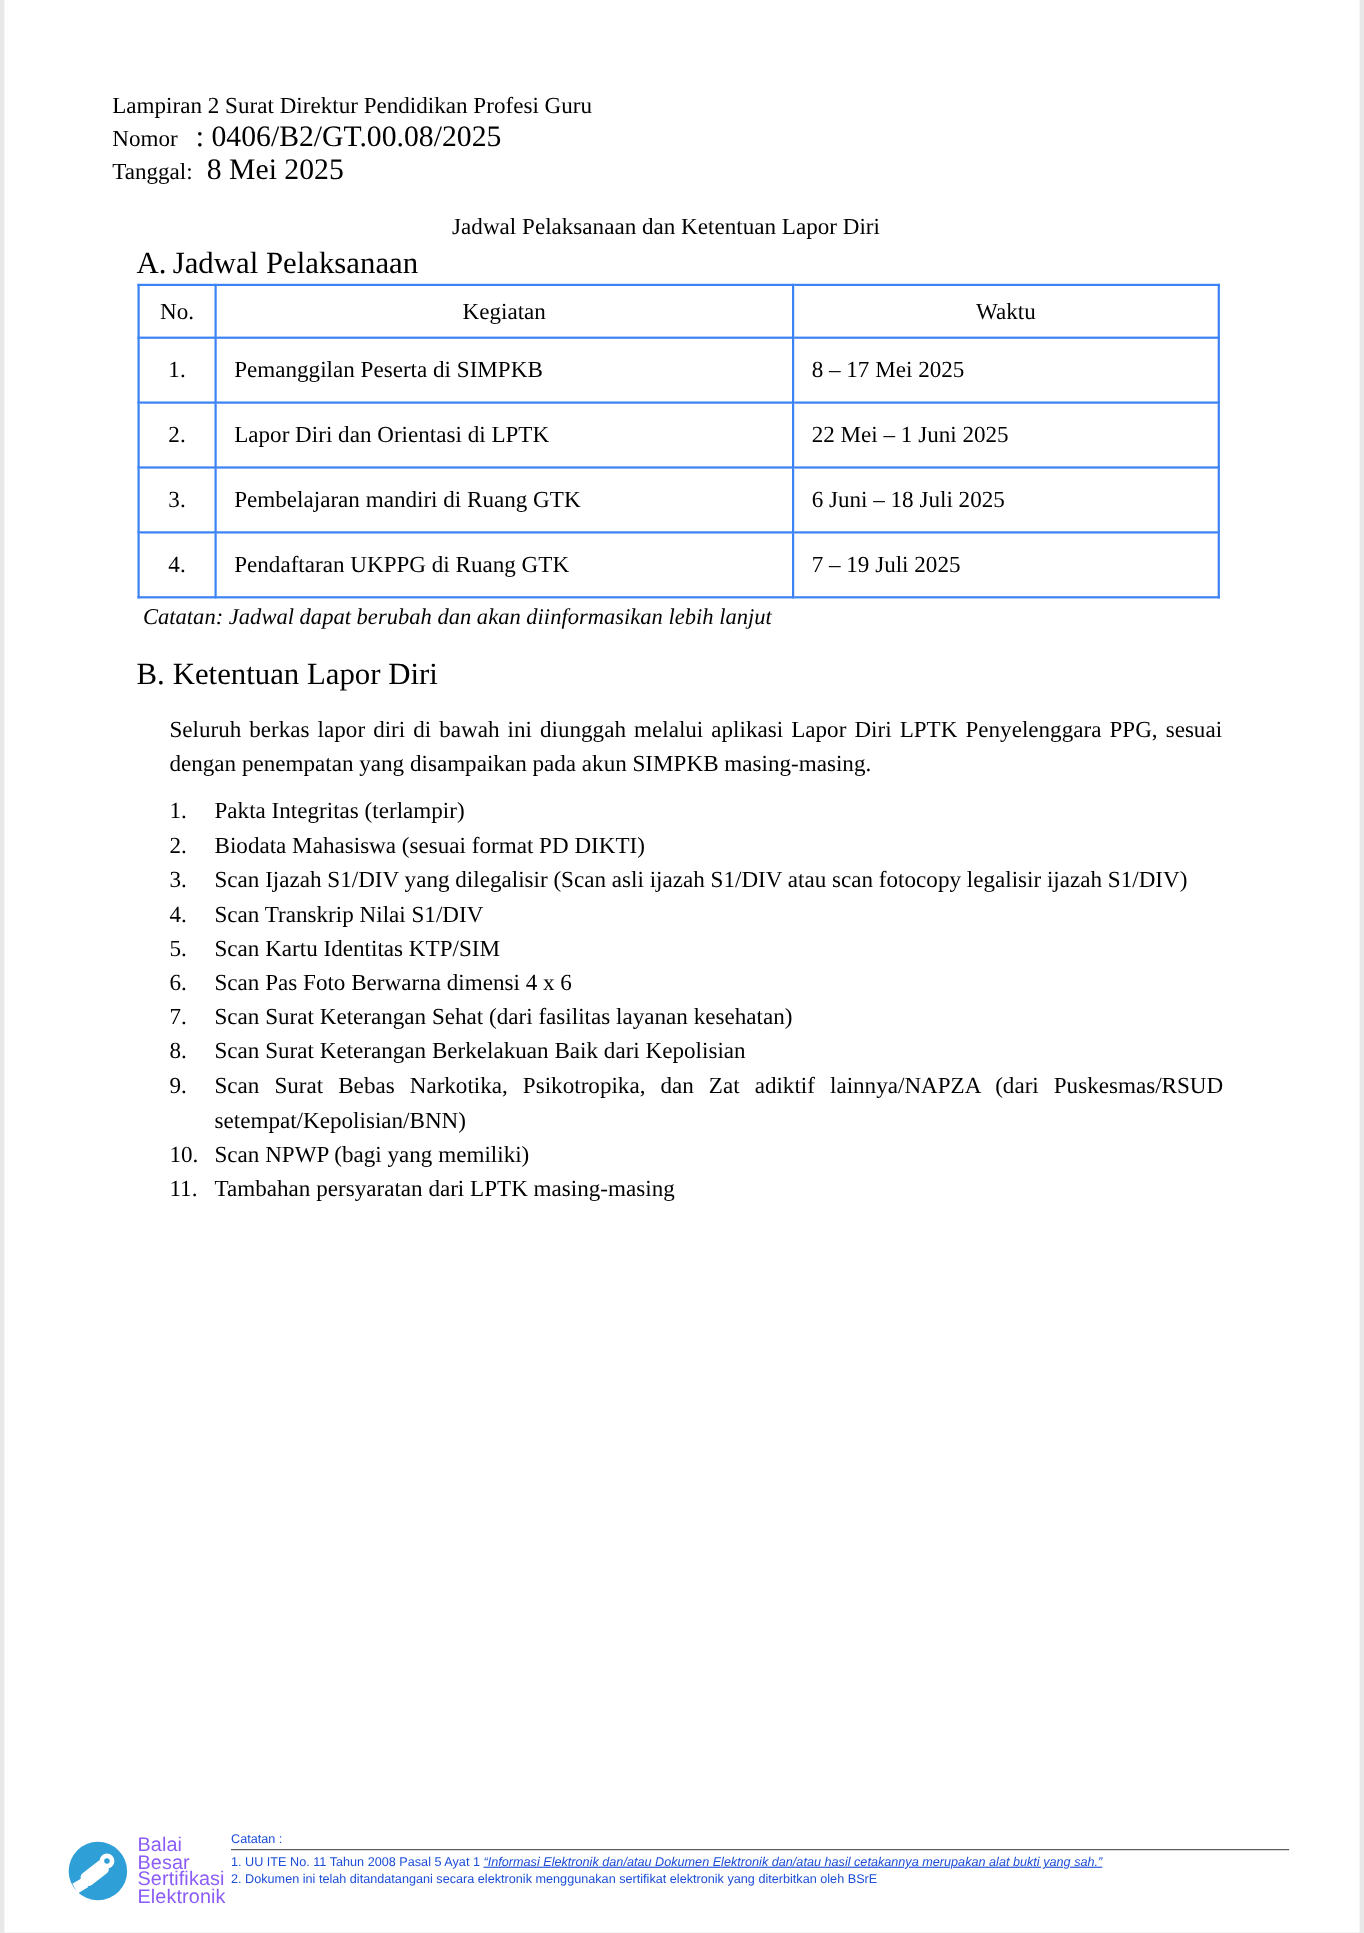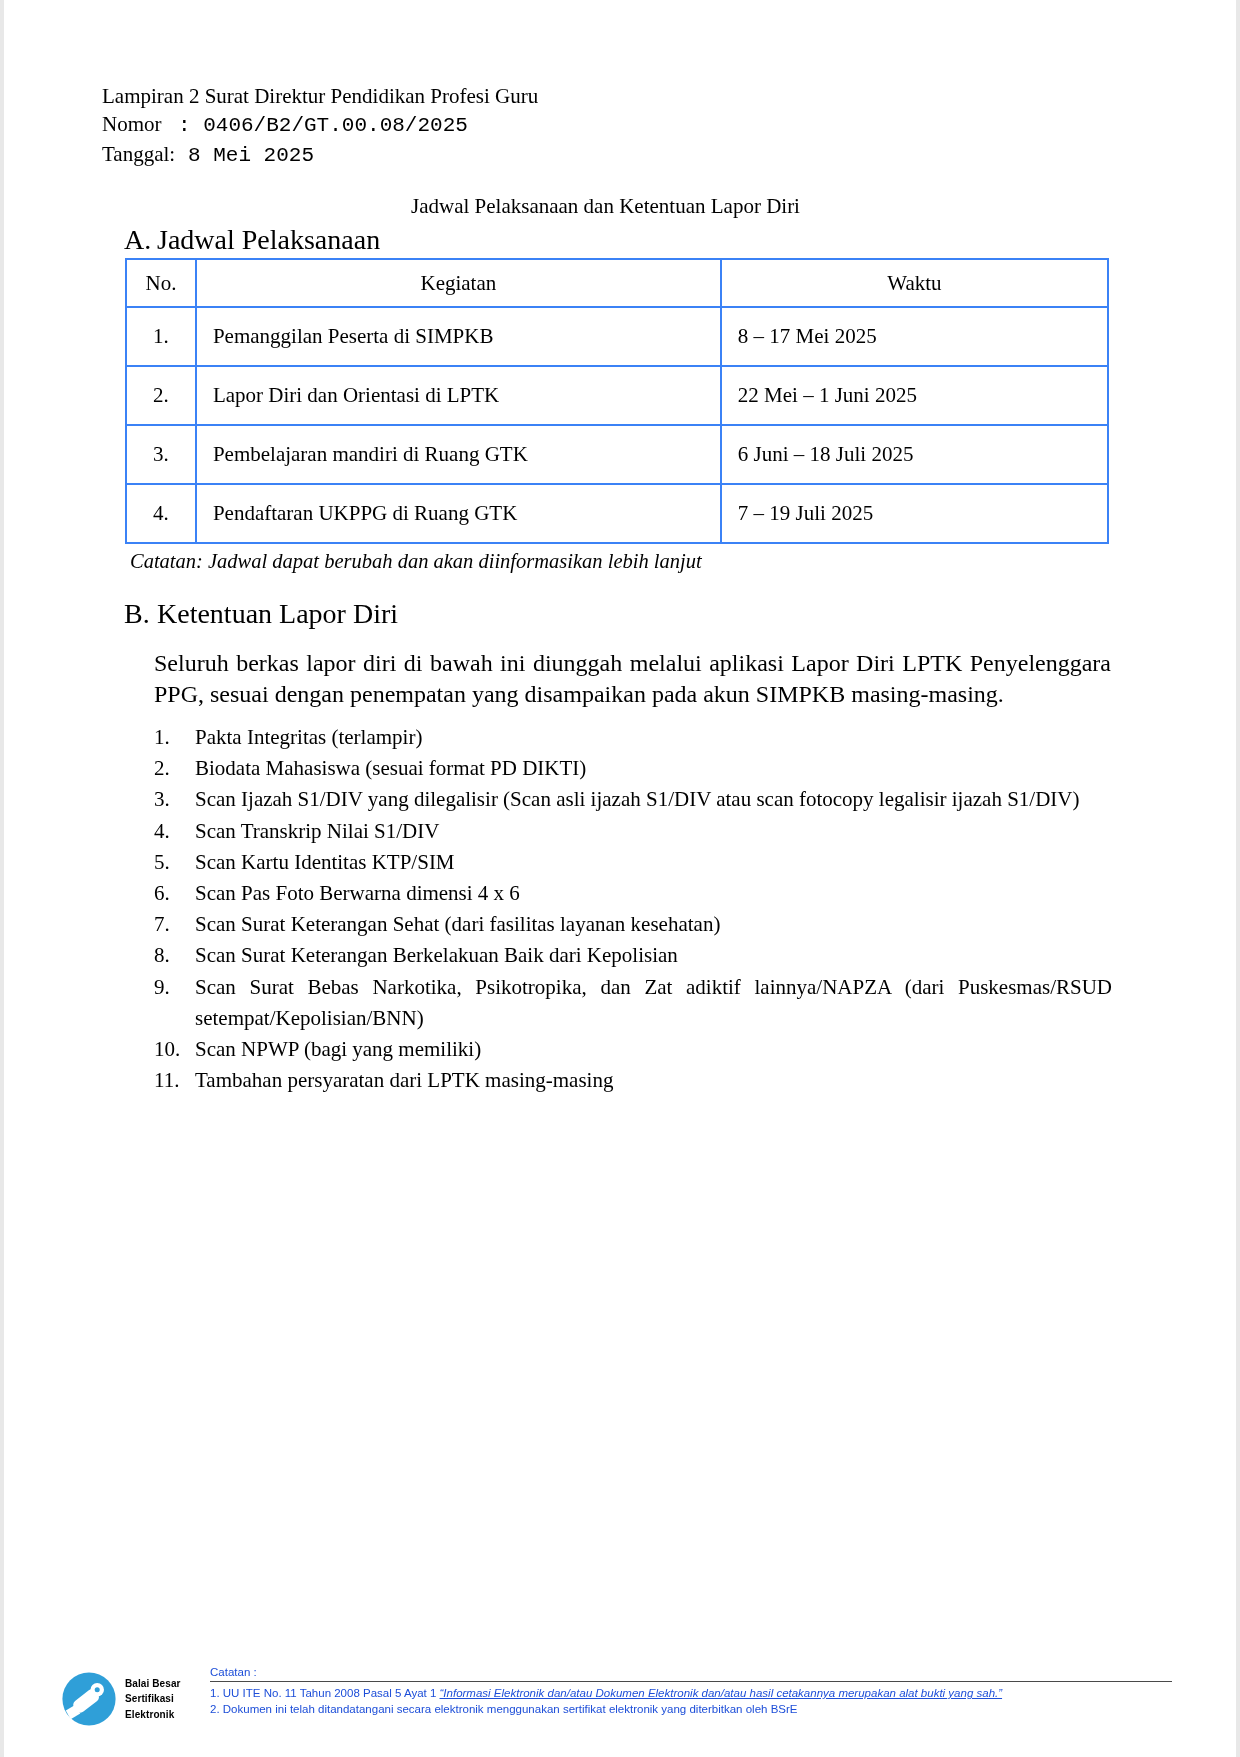--- a/index.html
+++ b/index.html
@@ -12,21 +12,21 @@
     color:#000;
     overflow:hidden;
     margin:0 auto;
   }
 
   
   .header-block { position:absolute; left:98px; top:82px; font-size:21px; line-height:28px; }
   .hdr-label { display:inline-block; }
   .nomor-label { width:76px;font-family:Liberation Serif, serif; }
   .tanggal-label { width:86px; }
-  .hdr-value { display:inline-block; font-size:21px;font-family:Liberation Mono, monospace; }
+  .hdr-value { display:inline-block; font-size:27px; }
 
   
   .doc-title { position:absolute; left:98px; top:194px; width:1007px; text-align:center; font-size:21px; }
 
   
   .section-heading { position:absolute; font-size:28px; }
   .sec-a { left:120px; top:224px; }
   .sec-b { left:120px; top:598px; }
   .sec-label { display:inline-block; width:33px; }
 
@@ -37,33 +37,33 @@
   .schedule-table td { height:59px; }
   .col-no { width:70px; text-align:center; }
   .col-kegiatan { width:526px; padding-left:16px; }
   .col-waktu { width:388px; padding-left:16px; }
   .schedule-table th.col-kegiatan, .schedule-table th.col-waktu { padding-left:0; text-align:center; }
 
   
   .table-note { position:absolute; left:126px; top:550px; font-style:italic; font-size:20.5px; }
 
   
-  .intro-par { position:absolute; left:150px; top:648px; width:957px; font-size:24px; line-height:31px; text-align:justify; }
+  .intro-par { position:absolute; left:150px; top:648px; width:957px; font-size:21px; line-height:31px; text-align:justify; }
 
   
   .req-list { position:absolute; left:150px; top:722px; width:958px; font-size:21px; }
   .req-item { display:flex; line-height:31.2px; }
   .req-no { width:41px; flex-shrink:0; }
   .req-text { flex:1; text-align:justify; }
 
   
   .footer { position:absolute; left:56px; top:1660px; width:1112px; display:flex; align-items:flex-start; font-family:"Liberation Sans", sans-serif; }
   .bsre-logo { display:flex; align-items:center; width:146px; flex-shrink:0; margin-top:10px; }
   .bsre-logo svg { width:58px; height:58px; display:block; }
-  .logo-text { margin-left:7px; color:#000000; font-weight:bold; font-size:10px; line-height:15.5px; letter-spacing:0.1px; }
+  .logo-text { margin-left:7px; color:#8b5cf6; font-weight:normal; font-size:18px; line-height:15.5px; letter-spacing:0.1px; }
   .footer-notes { flex:1; margin-left:4px; color:#1d4ed8; margin-top:6px; }
   .catatan-label { font-size:11.5px; margin-bottom:3px; }
   .notes-rule { border:none; border-top:1.6px solid #4a4a4a; margin:0 0 4px 0; }
   .footer-note { font-size:11.5px; line-height:15.5px; }
   .footer-note .quote { font-style:italic;text-decoration:underline; }
 </style>
 </head>
 <body>
 
 <div class="page">

